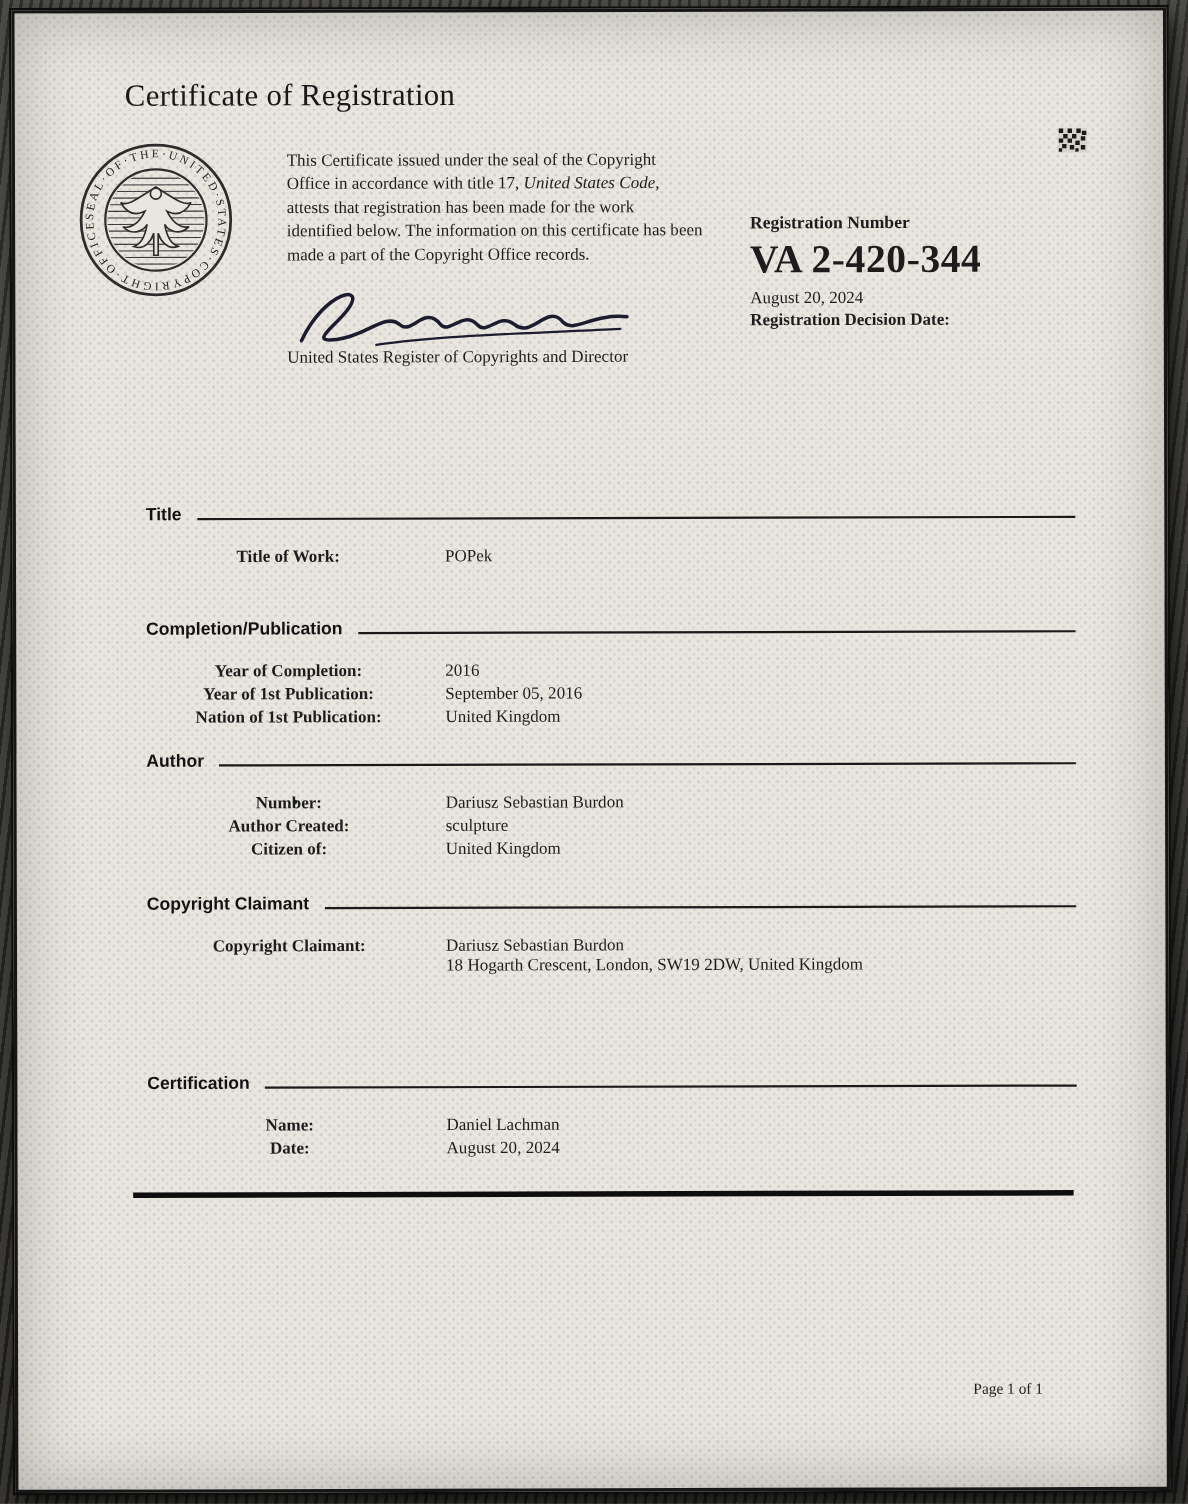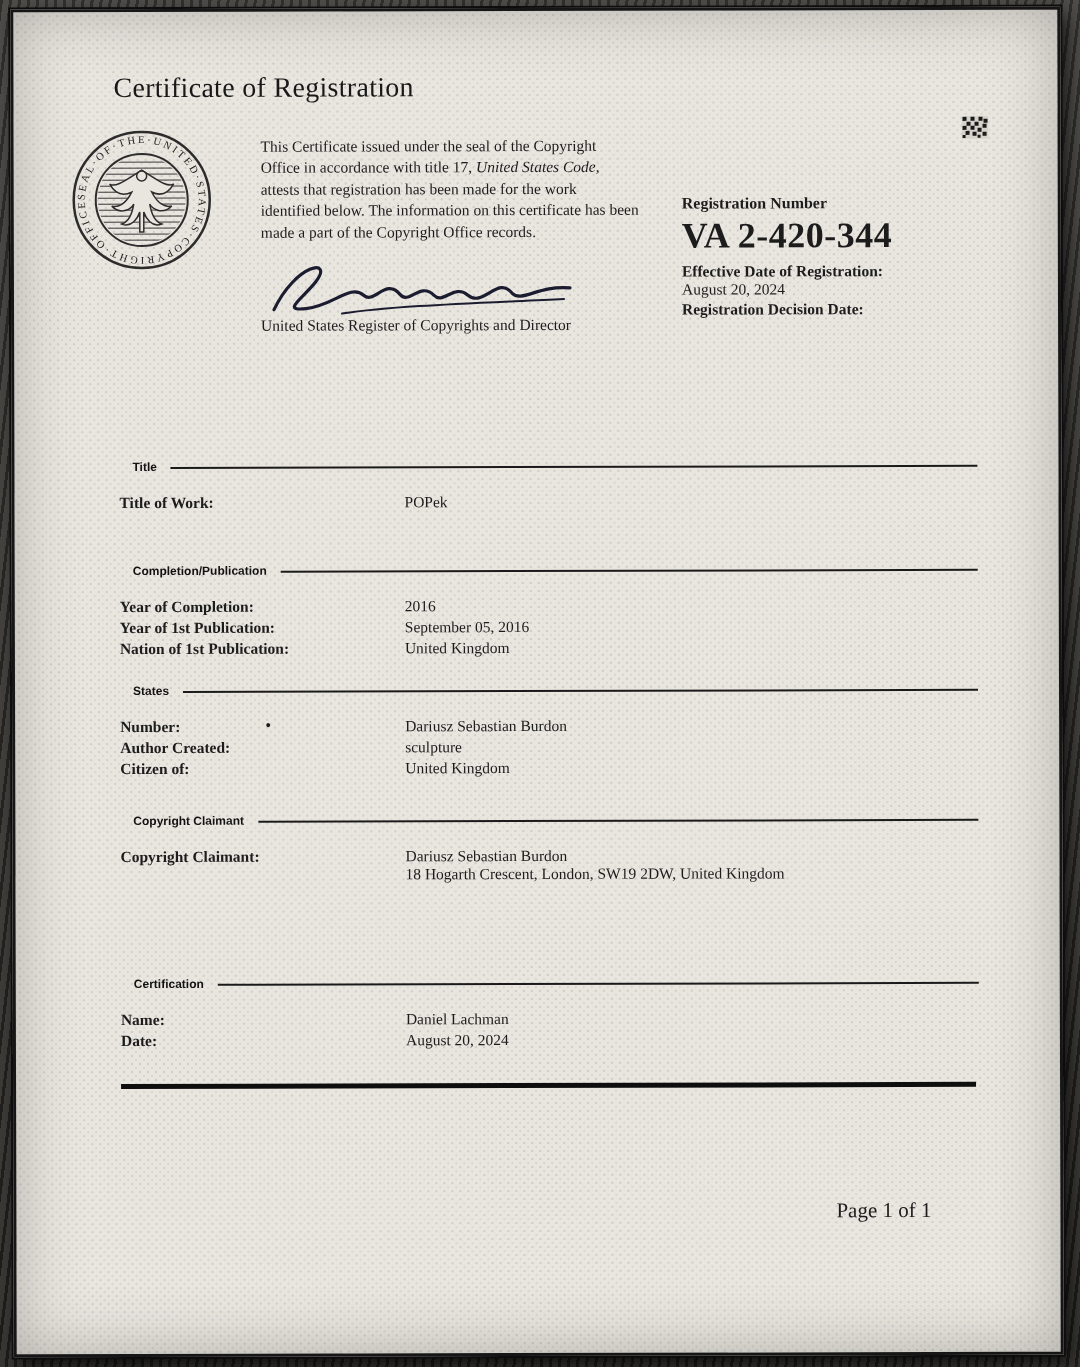--- a/index.html
+++ b/index.html
@@ -39,30 +39,30 @@
   .reg-block { position:absolute; left:668px; top:184px; width:320px; }
   .reg-label { font-weight:bold; font-size:16px; }
   .reg-number { font-weight:bold; font-size:36px; letter-spacing:0.5px; margin:2px 0 6px 0; }
   .reg-sub-label { font-weight:bold; font-size:15.5px; margin-top:2px; }
   .reg-sub-value { font-size:15.5px; }
   .barcode { position:absolute; left:948px; top:106px; }
   .section { position:absolute; left:105px; width:860px; }
   .sec-head-row { display:flex; align-items:flex-end; }
   .sec-heading {
     font-family:"Liberation Sans", sans-serif; font-weight:700;
-    font-size:12px; color:#121212; padding-left:13px; white-space:nowrap;
+    font-size:16px; color:#121212; padding-left:13px; white-space:nowrap;
   }
   .sec-rule { flex:1; border-bottom:2.5px solid #1a1a1a; margin:0 2px 5px 14px; }
   .rows { margin-top:20px; }
   .row { display:flex; position:relative; font-size:15.5px; margin-top:3px; }
-  .flabel { width:285px; text-align:left; font-weight:bold; flex:none; }
+  .flabel { width:285px; text-align:center; font-weight:bold; flex:none; }
   .fvalue { max-width:530px; }
   .bullet { position:absolute; left:145px; top:-2px; font-size:17px; }
   .thick-rule { position:absolute; left:105px; top:1072px; width:855px; height:5px; background:#0e0e0e; }
-  .footer { position:absolute; left:820px; top:1188px; width:160px; text-align:left; font-size:21px; }
+  .footer { position:absolute; left:820px; top:1246px; width:160px; text-align:center; font-size:14px; }
 </style>
 </head>
 <body>
 
 <div class="page">
 
   <div class="doc-title">Certificate of Registration</div>
 
   <div class="seal">
     <svg width="152" height="152" viewBox="0 0 152 152">
@@ -111,21 +111,20 @@
                C237,53 252,20 266,38 C276,48 292,30 324,33" fill="none" stroke="#1c1c30" stroke-width="3.2" stroke-linecap="round"></path>
       <path d="M96,58 C150,50 230,48 318,44" fill="none" stroke="#1c1c30" stroke-width="2" stroke-linecap="round"></path>
     </svg>
   </div>
 
   <div class="signer-title">United States Register of Copyrights and Director</div>
 
   <div class="reg-block">
     <div class="reg-label">Registration Number</div>
     <div class="reg-number">VA 2-420-344</div>
-    <div class="reg-sub-label">Effective Date of Registration:</div>
     <div class="reg-sub-value">August 20, 2024</div>
     <div class="reg-sub-label">Registration Decision Date:</div>
   </div>
 
   <div class="barcode">
     <svg width="27" height="23" viewBox="0 0 27 23">
       <rect x="0" y="0" width="27" height="23" fill="#d6d3cc"></rect>
       <g fill="#1a1a1a">
         <rect x="1" y="1" width="4" height="4"></rect>
           <rect x="9" y="1" width="4" height="4"></rect>
@@ -175,21 +174,21 @@
       </div>
       <div class="row">
         <span class="flabel">Nation of 1st Publication:</span>
         <span class="fvalue">United Kingdom</span>
       </div>
     </div>
   </div>
 
   <div class="section" style="top:672px">
     <div class="sec-head-row">
-      <span class="sec-heading">States</span>
+      <span class="sec-heading">Author</span>
       <span class="sec-rule"></span>
     </div>
     <div class="rows">
       <div class="row">
         <span class="bullet">•</span>
         <span class="flabel">Number:</span>
         <span class="fvalue">Dariusz Sebastian Burdon</span>
       </div>
       <div class="row">
         <span class="flabel">Author Created:</span>

